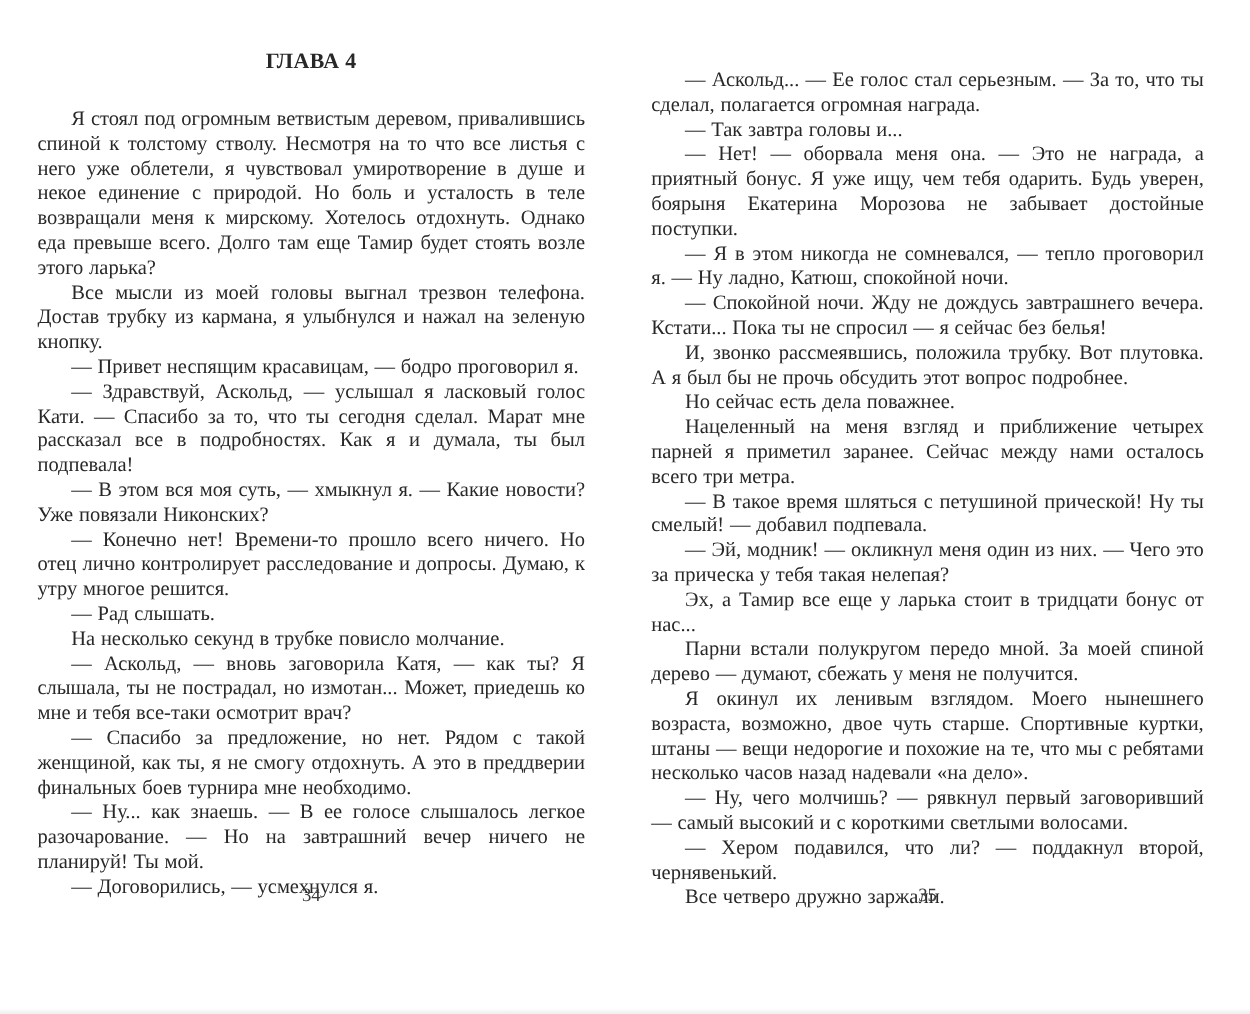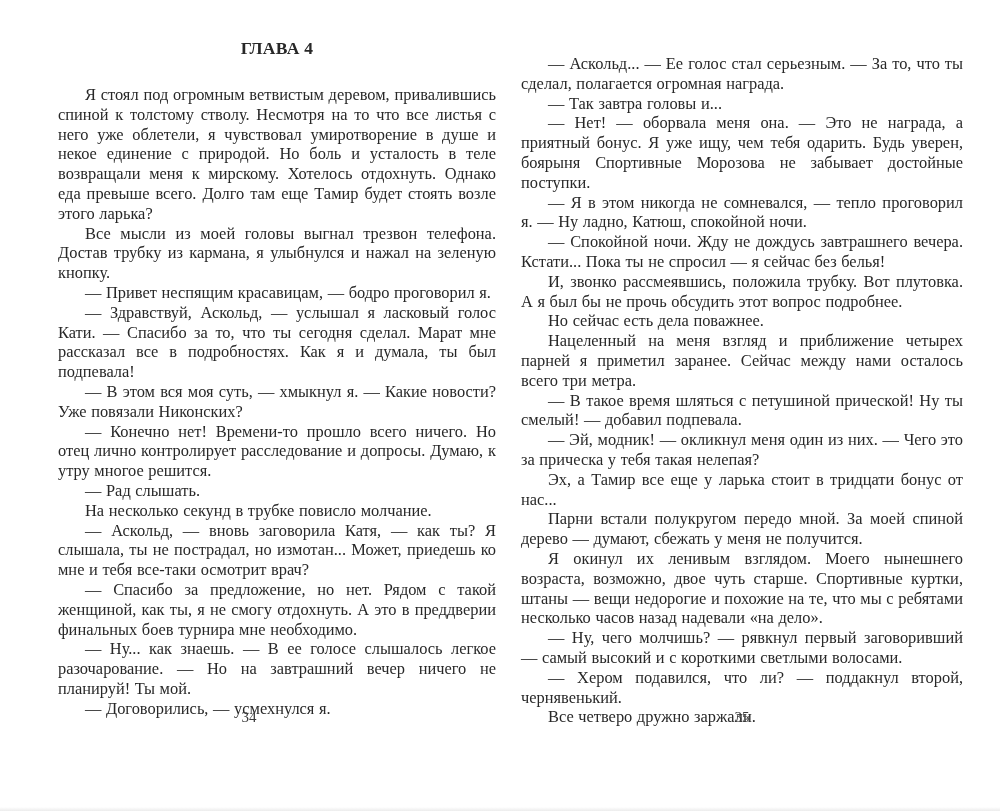--- a/index.html
+++ b/index.html
@@ -19,21 +19,20 @@
     position: absolute;
     inset: 0;
   }
   .page {
     position: absolute;
   }
   .page-left {
     left: 30px;
     top: 38px;
     width: 438px;
-    margin-left: 28px;
   }
   .page-right {
     left: 521px;
     top: 54px;
     width: 442px;
   }
   .chapter-title {
     text-align: center;
     font-weight: bold;
     font-size: 17.5px;
@@ -94,21 +93,21 @@
         <p class="para">— Спасибо за предложение, но нет. Рядом с такой женщиной, как ты, я не смогу отдохнуть. А это в преддверии финальных боев турнира мне необходимо.</p>
         <p class="para">— Ну... как знаешь. — В ее голосе слышалось легкое разочарование. — Но на завтрашний вечер ничего не планируй! Ты мой.</p>
         <p class="para">— Договорились, — усмехнулся я.</p>
       </div>
   </div>
 
   <div class="page page-right">
     <div>
         <p class="para">— Аскольд... — Ее голос стал серьезным. — За то, что ты сделал, полагается огромная награда.</p>
         <p class="para">— Так завтра головы и...</p>
-        <p class="para">— Нет! — оборвала меня она. — Это не награда, а приятный бонус. Я уже ищу, чем тебя одарить. Будь уверен, боярыня Спортивные Морозова не забывает достойные поступки.</p>
+        <p class="para">— Нет! — оборвала меня она. — Это не награда, а приятный бонус. Я уже ищу, чем тебя одарить. Будь уверен, боярыня Екатерина Морозова не забывает достойные поступки.</p>
         <p class="para">— Я в этом никогда не сомневался, — тепло проговорил я. — Ну ладно, Катюш, спокойной ночи.</p>
         <p class="para">— Спокойной ночи. Жду не дождусь завтрашнего вечера. Кстати... Пока ты не спросил — я сейчас без белья!</p>
         <p class="para">И, звонко рассмеявшись, положила трубку. Вот плутовка. А я был бы не прочь обсудить этот вопрос подробнее.</p>
         <p class="para">Но сейчас есть дела поважнее.</p>
         <p class="para">Нацеленный на меня взгляд и приближение четырех парней я приметил заранее. Сейчас между нами осталось всего три метра.</p>
         <p class="para">— В такое время шляться с петушиной прической! Ну ты смелый! — добавил подпевала.</p>
         <p class="para">— Эй, модник! — окликнул меня один из них. — Чего это за прическа у тебя такая нелепая?</p>
         <p class="para">Эх, а Тамир все еще у ларька стоит в тридцати бонус от нас...</p>
         <p class="para">Парни встали полукругом передо мной. За моей спиной дерево — думают, сбежать у меня не получится.</p>
         <p class="para">Я окинул их ленивым взглядом. Моего нынешнего возраста, возможно, двое чуть старше. Спортивные куртки, штаны — вещи недорогие и похожие на те, что мы с ребятами несколько часов назад надевали «на дело».</p>

